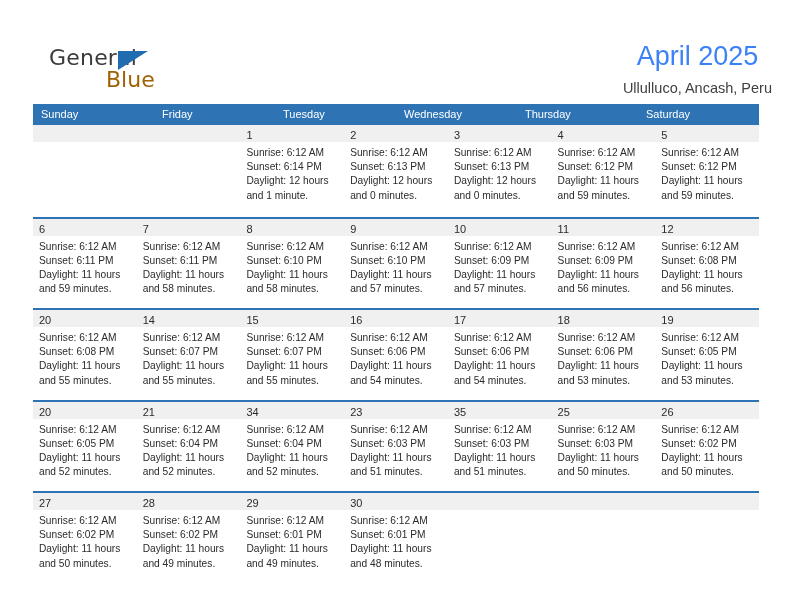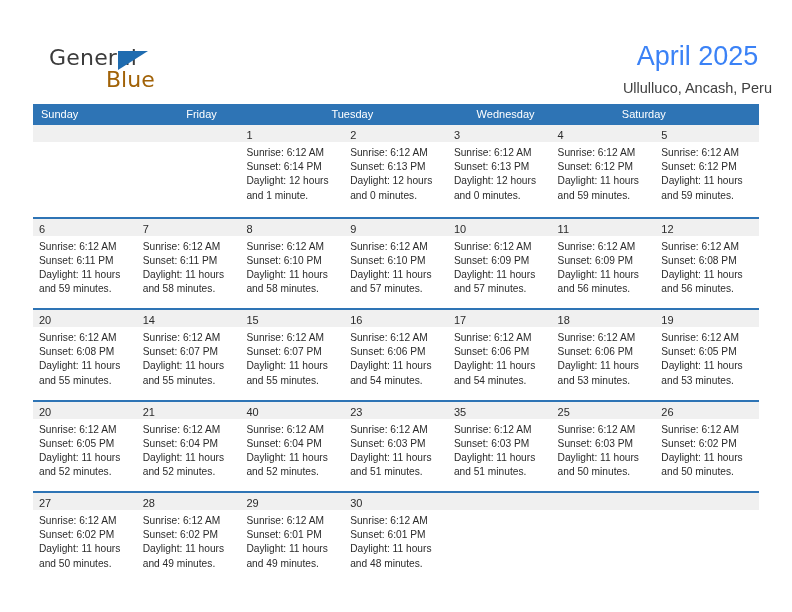--- a/index.html
+++ b/index.html
@@ -176,20 +176,21 @@
     </div>
 
   </div>
 
   <div class="calendar">
     <div class="weekday-row" id="weekday-row">
         <div class="weekday">Sunday</div>
         <div class="weekday">Friday</div>
         <div class="weekday">Tuesday</div>
         <div class="weekday">Wednesday</div>
+        <div class="weekday">Thursday</div>
         <div class="weekday">Saturday</div>
       </div>
     <div id="weeks-container">
         <div class="week-row first">
           <div class="day-cell">
             <div class="day-number-band"><span class="day-number"></span></div>
             <div class="day-body"></div>
           </div>
           <div class="day-cell">
             <div class="day-number-band"><span class="day-number"></span></div>
@@ -384,21 +385,21 @@
           <div class="day-cell">
             <div class="day-number-band"><span class="day-number">21</span></div>
             <div class="day-body">
               <div class="day-line">Sunrise: 6:12 AM</div>
               <div class="day-line">Sunset: 6:04 PM</div>
               <div class="day-line">Daylight: 11 hours</div>
               <div class="day-line">and 52 minutes.</div>
             </div>
           </div>
           <div class="day-cell">
-            <div class="day-number-band"><span class="day-number">40</span></div>
+            <div class="day-number-band"><span class="day-number">34</span></div>
             <div class="day-body">
               <div class="day-line">Sunrise: 6:12 AM</div>
               <div class="day-line">Sunset: 6:04 PM</div>
               <div class="day-line">Daylight: 11 hours</div>
               <div class="day-line">and 52 minutes.</div>
             </div>
           </div>
           <div class="day-cell">
             <div class="day-number-band"><span class="day-number">23</span></div>
             <div class="day-body">

